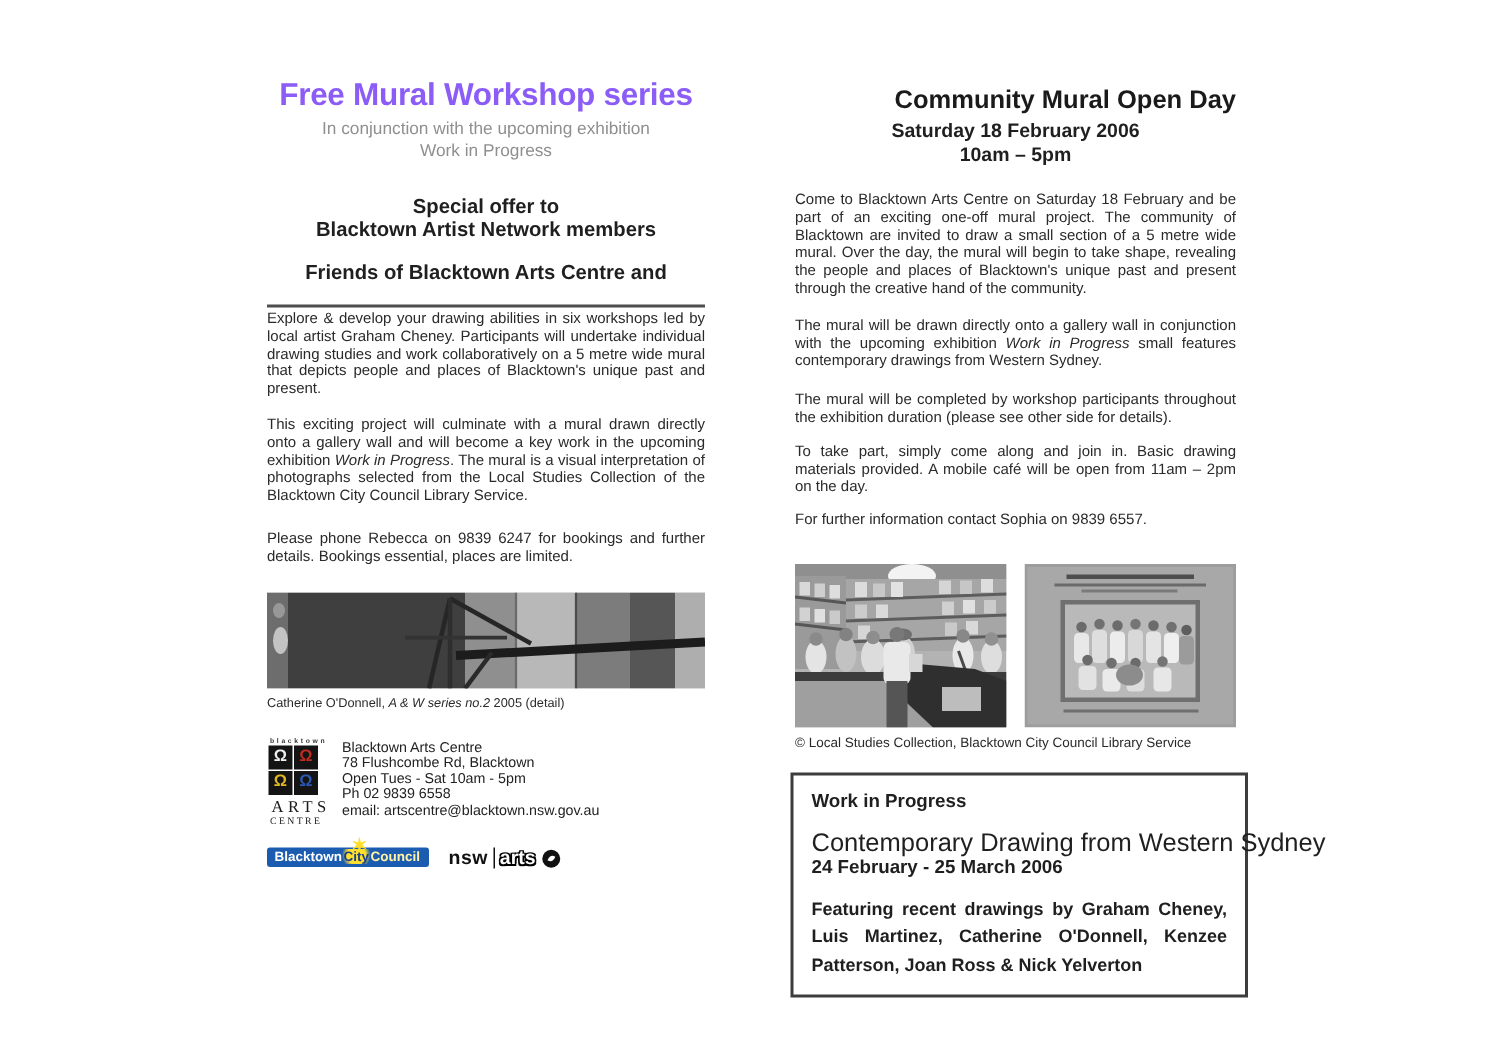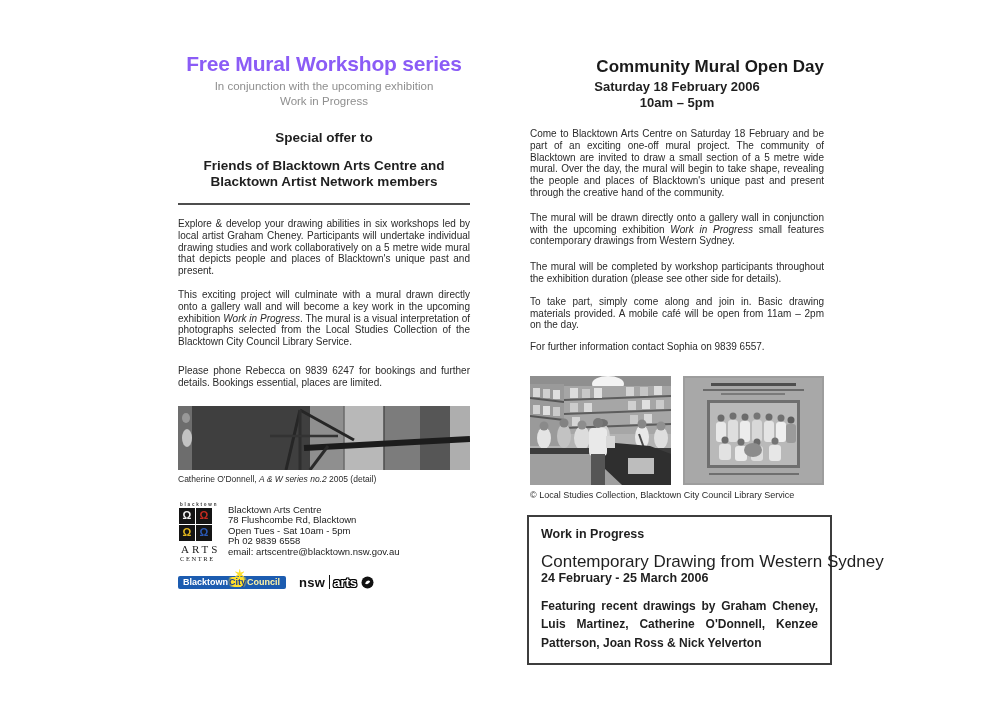--- a/index.html
+++ b/index.html
@@ -18,21 +18,21 @@
 
   
   .doc-title { font-size: 21px; font-weight: bold; line-height: 24px; text-align: center; letter-spacing: -0.2px; color: #8b5cf6; }
   .doc-subtitle { font-size: 11.5px; line-height: 15px; text-align: center; color: #8f8f8f; }
   .doc-subtitle.first { margin-top: 3px; }
   .offer-heading { margin-top: 21px; font-size: 13.5px; font-weight: bold; line-height: 15px; text-align: center; }
   .offer-line { font-size: 13.5px; font-weight: bold; line-height: 16px; text-align: center; }
   .offer-line.first { margin-top: 13px; }
   .rule { border: none; border-top: 2px solid #4d4d4d; margin: 13px 0 0 0; }
   .body-para { font-size: 10px; line-height: 11.8px; text-align: justify; color: #2a2a2a; margin: 0; }
-  .body-para.p1 { margin-top: 13px; }
+  .body-para.p1 { margin-top: 2px; }
   .body-para.p2 { margin-top: 12px; }
   .schedule { margin-top: 21px; }
   .schedule-line { font-size: 13px; font-weight: bold; line-height: 15px; }
   .booking { margin-top: 17px; }
   .artwork { display: block; margin-top: 17px; width: 292px; height: 64px; }
   .caption-small { margin-top: 4px; font-size: 8.5px; line-height: 10px; color: #2a2a2a; white-space: nowrap; }
 
   .contact-row { margin-top: 18px; display: flex; gap: 15px; align-items: flex-start; }
   .bac-logo { width: 35px; flex: 0 0 auto; text-align: center; }
   .bac-top { font-size: 4.5px; letter-spacing: 1.8px; color: #333; font-weight: bold; margin-left: 2px; }
@@ -44,21 +44,21 @@
   .bac-sq.g4 { color: #2b59b5; }
   .bac-arts { margin-top: 2px; font-family: "Liberation Serif", serif; font-size: 11px; letter-spacing: 3px; color: #1a1a1a; margin-left: 3px; }
   .bac-centre { font-family: "Liberation Serif", serif; font-size: 6.5px; letter-spacing: 1.6px; color: #1a1a1a; margin-left: 2px; }
   .contact-text { font-size: 9.5px; line-height: 10.6px; color: #222; padding-top: 3px; }
 
   .footer-logos { margin-top: 13px; display: flex; align-items: center; gap: 13px; }
   .council-logo { position: relative; background: #1c5cb0; border-radius: 2px; height: 13px; line-height: 13px; padding: 0 6px 0 5px; font-size: 9px; font-weight: bold; color: #fff; white-space: nowrap; }
   .council-sun { position: absolute; top: -8px; left: 52%; color: #ffdf2b; font-size: 13px; line-height: 13px; }
   .council-city { color: #1b3f8f; background: radial-gradient(circle at 50% 40%, #ffdf2b 55%, rgba(255,223,43,0) 85%); padding: 0 1px; }
   .council-last { color: #fff3a6; }
-  .nswarts { display: flex; align-items: center; }
+  .nswarts { display: flex; align-items: flex-end; }
   .nsw-word { font-size: 13px; font-weight: bold; color: #111; letter-spacing: 0.3px; }
   .nsw-bar { width: 1px; height: 14px; background: #111; margin: 0 3px 0 4px; }
   .arts-outline { font-size: 13px; font-weight: bold; color: #fff;
     text-shadow: -1px 0 0 #000, 1px 0 0 #000, 0 -1px 0 #000, 0 1px 0 #000,
                  -1px -1px 0 #000, 1px 1px 0 #000, -1px 1px 0 #000, 1px -1px 0 #000; }
   .nsw-circle { margin-left: 4px; display: block; }
 
   
   .open-title { font-size: 17px; font-weight: bold; line-height: 20px; text-align: right; color: #1a1a1a; }
   .open-sub { font-size: 13px; font-weight: bold; line-height: 16px; text-align: center; }
@@ -84,22 +84,22 @@
 <body>
 
 <div class="page">
 
   <div class="col-left">
     <div class="doc-title">Free Mural Workshop series</div>
     <div class="doc-subtitle first">In conjunction with the upcoming exhibition</div>
     <div class="doc-subtitle">Work in Progress</div>
 
     <div class="offer-heading">Special offer to</div>
+    <div class="offer-line">Blacktown Artist Network members</div>
     <div class="offer-line first">Friends of Blacktown Arts Centre and</div>
-    <div class="offer-line">Blacktown Artist Network members</div>
 
     <hr class="rule">
 
     <p class="body-para p1">Explore &amp; develop your drawing abilities in six workshops led by local artist Graham Cheney. Participants will undertake individual drawing studies and work collaboratively on a 5 metre wide mural that depicts people and places of Blacktown's unique past and present.</p>
     <p class="body-para p2"><span>This exciting project will culminate with a mural drawn directly onto a gallery wall and will become a key work in the upcoming exhibition </span><i>Work in Progress</i><span>. The mural is a visual interpretation of photographs selected from the Local Studies Collection of the Blacktown City Council Library Service.</span></p>
 
 
     <p class="body-para booking">Please phone Rebecca on 9839 6247 for bookings and further details. Bookings essential, places are limited.</p>
 
     <svg class="artwork" viewBox="0 0 292 64" preserveAspectRatio="none">

